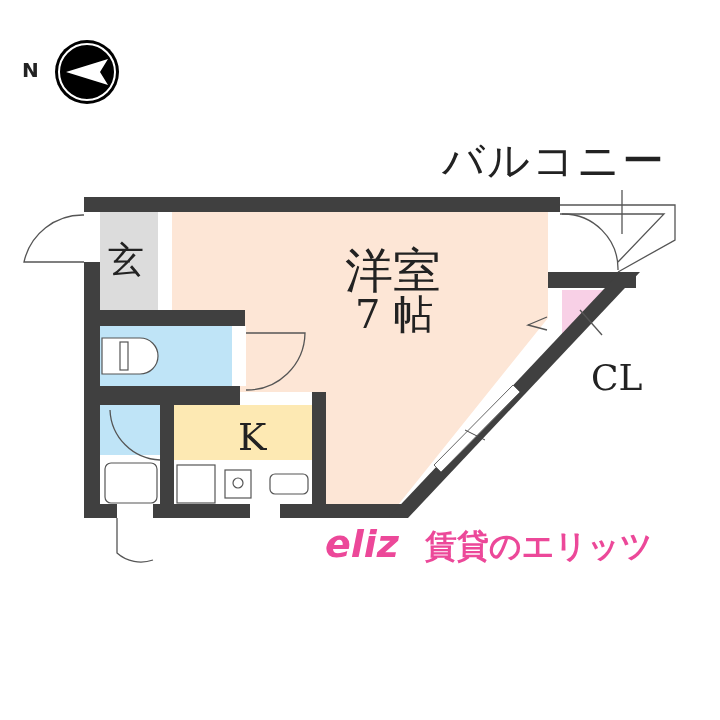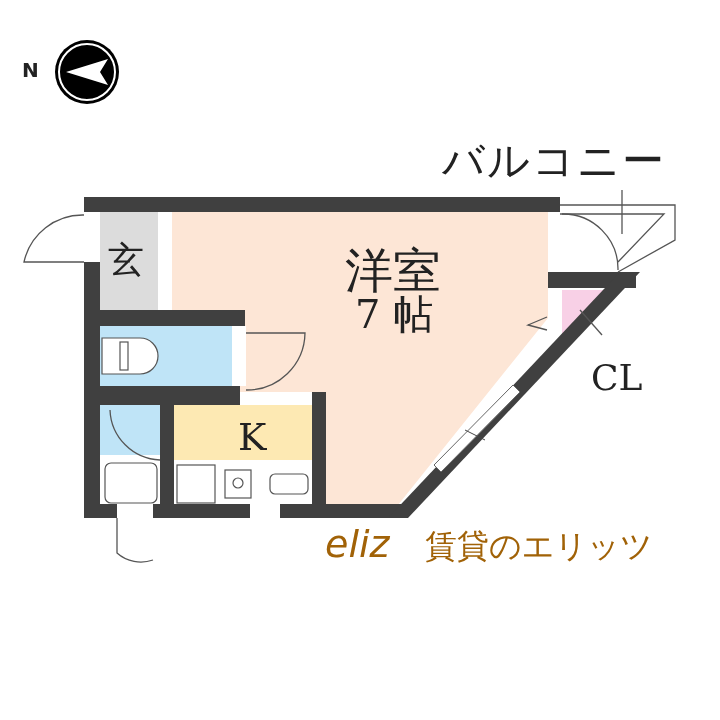--- a/index.html
+++ b/index.html
@@ -1,20 +1,20 @@
 <!DOCTYPE html>
 <html><head>
 <meta charset="utf-8">
 <style>
   html,body{margin:0;padding:0;background:#fff;}
   body{width:720px;height:720px;position:relative;overflow:hidden;font-family:"DejaVu Serif",serif;}
   svg{position:absolute;left:0;top:0;}
   .lbl{position:absolute;color:#222;font-family:"DejaVu Serif","Liberation Serif",serif;line-height:1;}
   .compass-n{font-family:"DejaVu Sans","Liberation Sans",sans-serif;font-weight:bold;font-size:20px;}
-  .wm{position:absolute;color:#a16207;font-family:"DejaVu Sans",sans-serif;font-weight:normal;}
+  .wm{position:absolute;color:#ec4899;font-family:"DejaVu Sans",sans-serif;font-weight:bold;}
 </style>
 </head>
 <body>
 
 <svg width="720" height="720" viewBox="0 0 720 720">
 
   <polygon points="172,212 548,212 548,318 398,505 324,505 324,392 232,392 232,314 172,314" fill="#fde6d6"></polygon>
   <rect x="100" y="212" width="58" height="98" fill="#dcdcdc"></rect>
   <rect x="100" y="326" width="132" height="60" fill="#bfe4f7"></rect>
   <rect x="100" y="405" width="60" height="50" fill="#bfe4f7"></rect>

